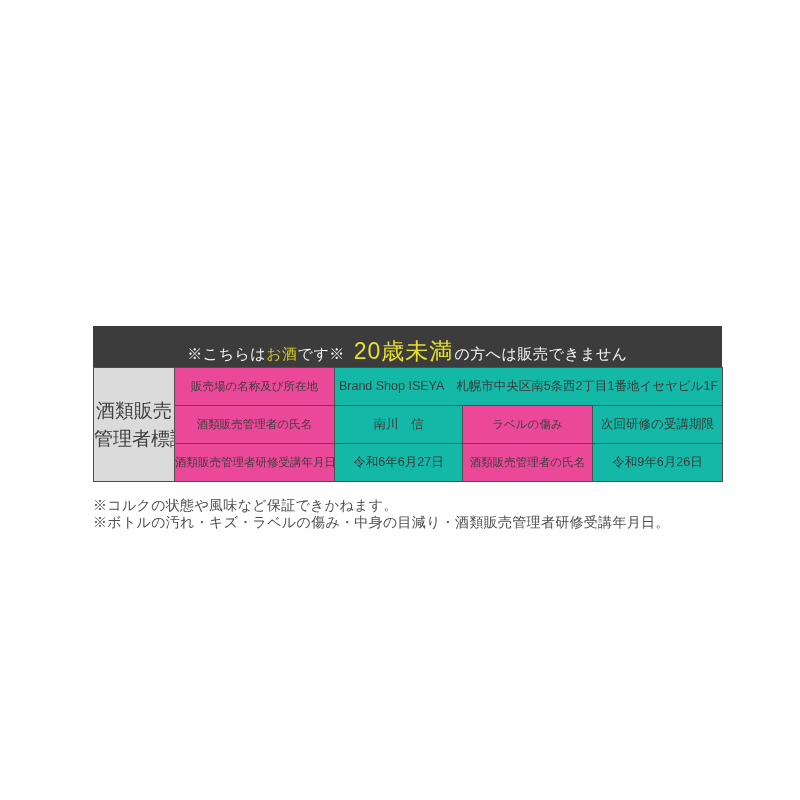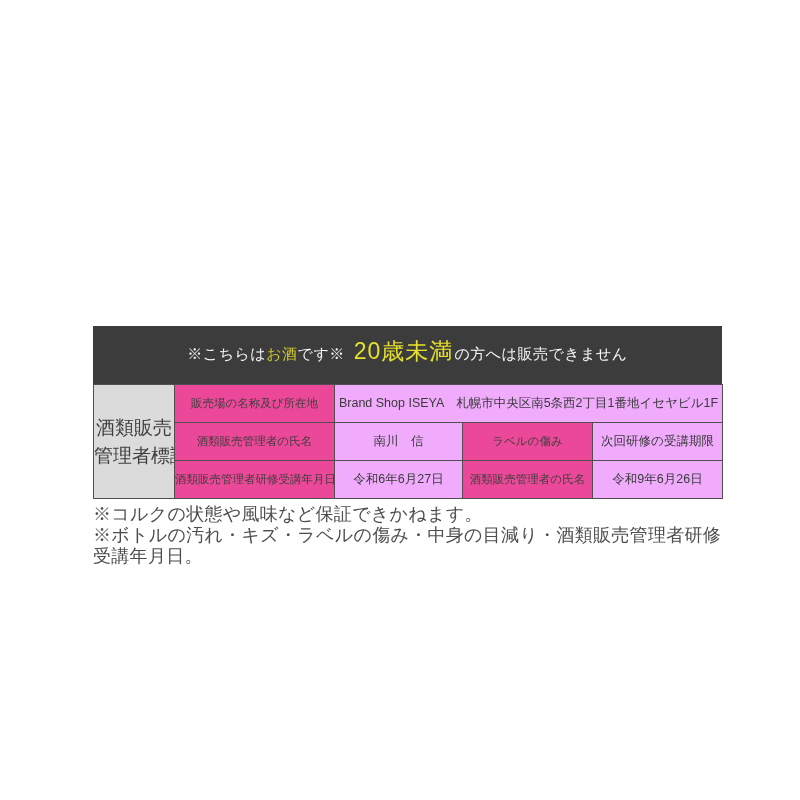--- a/index.html
+++ b/index.html
@@ -10,21 +10,21 @@
     position: relative;
     color: #3e3e3e;
   }
   .notice {
     position: absolute;
     left: 93px;
     top: 326px;
     width: 629px;
   }
   .banner {
-    height: 58px;
+    height: 41px;
     background: #3c3c3c;
     color: #f7f7f7;
     text-align: center;
     line-height: 51px;
     font-size: 15px;
     letter-spacing: 0.5px;
     white-space: nowrap;
     overflow: hidden;
   }
   .banner .yellow-sm { color: #cfc928; }
@@ -43,24 +43,24 @@
   table.license td {
     border: 1px solid #4f4f4f;
     text-align: center;
     vertical-align: middle;
     height: 38px;
     white-space: nowrap;
     overflow: hidden;
   }
   td.hdr  { background: #ec4899; font-size: 11.5px; color: #3e3e3e; }
   td.side { background: #dbdbdb; font-size: 19px; line-height: 1.45; color: #3e3e3e; }
-  td.val  { background: #f0abfc; font-size: 12.5px; color: #3a3a3a; }
+  td.val  { background: #14b8a6; font-size: 12.5px; color: #3a3a3a; }
   .notes {
-    margin-top: 5px;
-    font-size: 18px;
+    margin-top: 15px;
+    font-size: 14px;
     color: #4d4d4d;
     line-height: 1.18;
     letter-spacing: 0.3px;
   }
 </style>
 </head>
 <body>
 
 <div class="notice">
 

